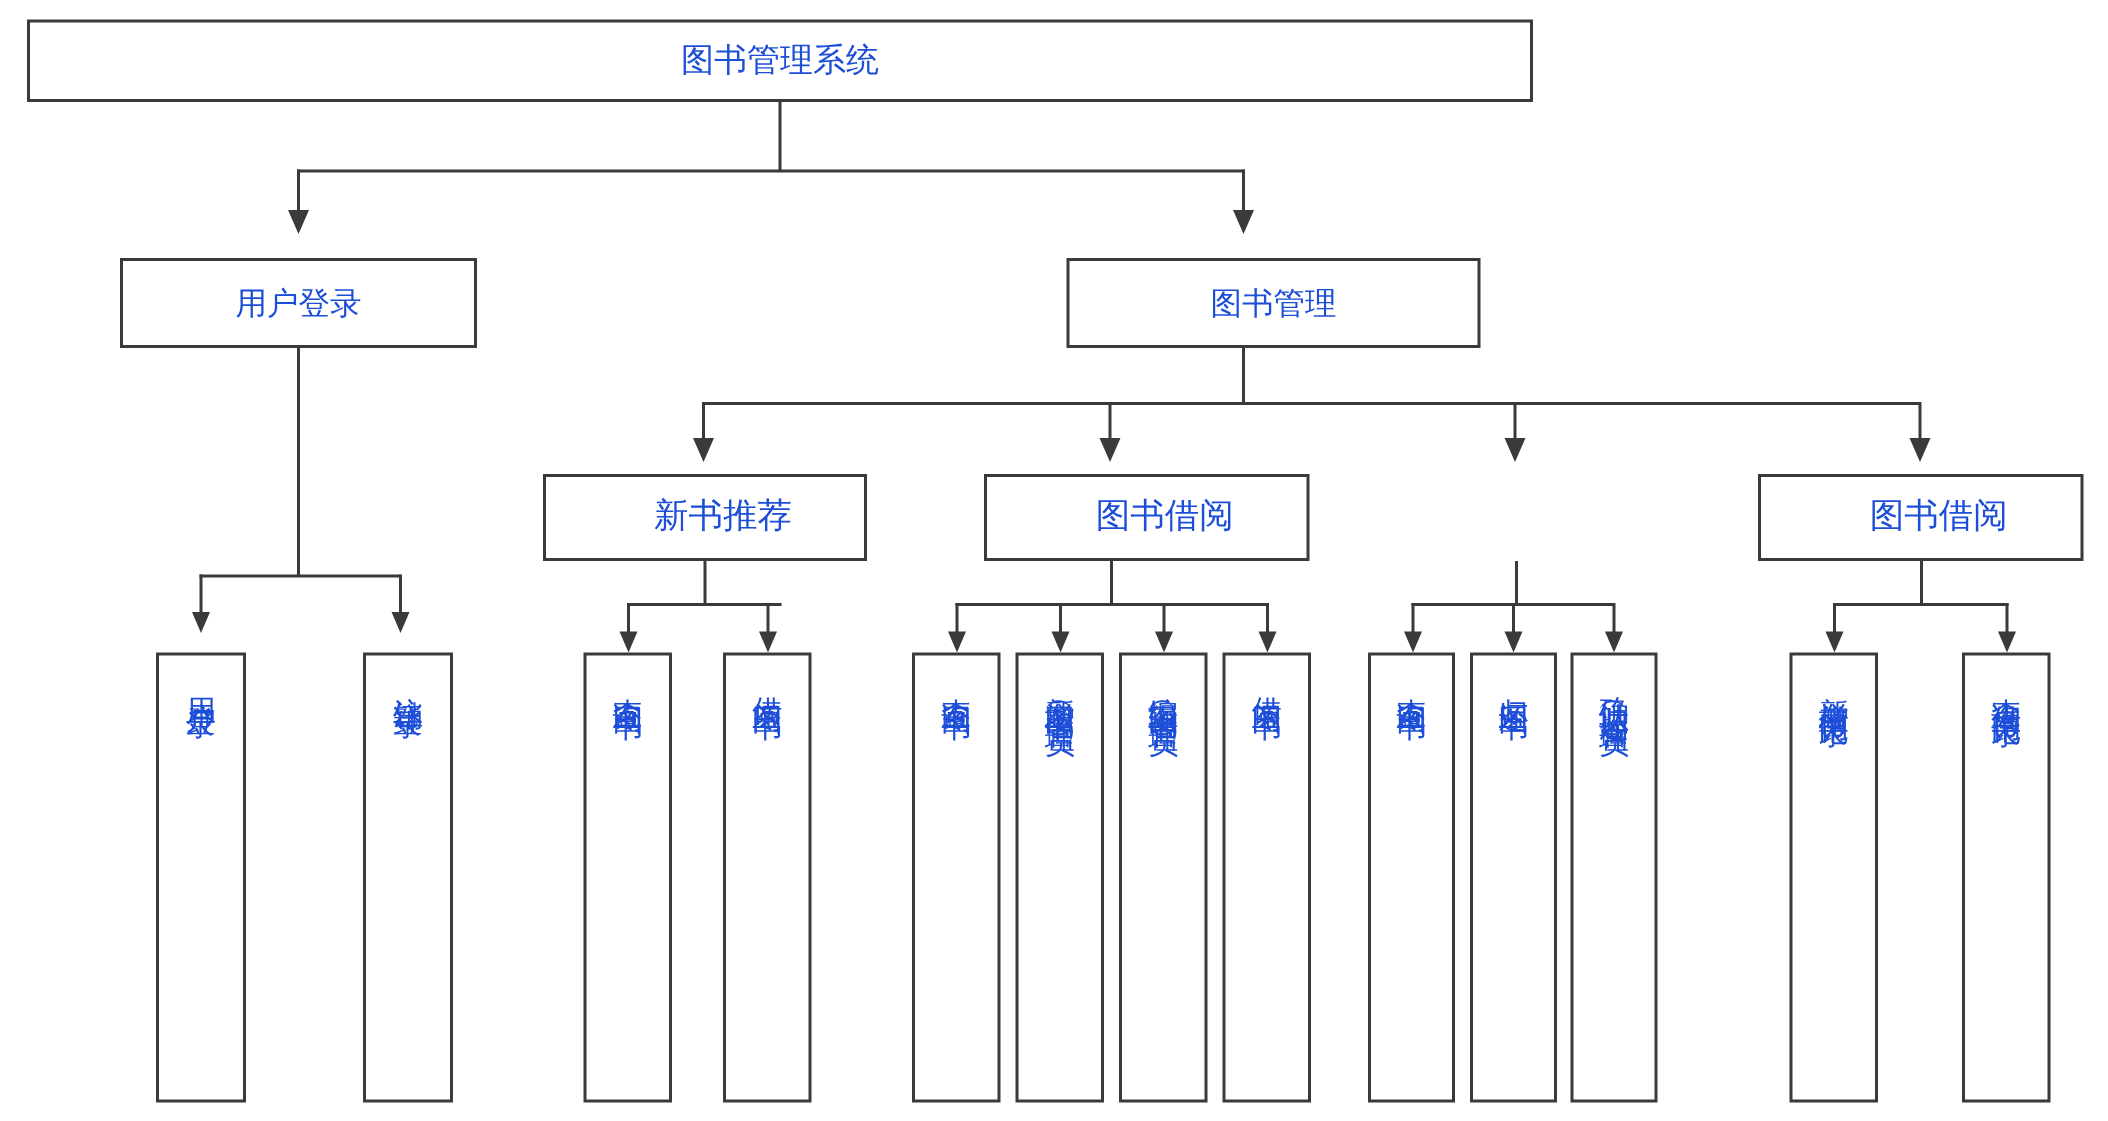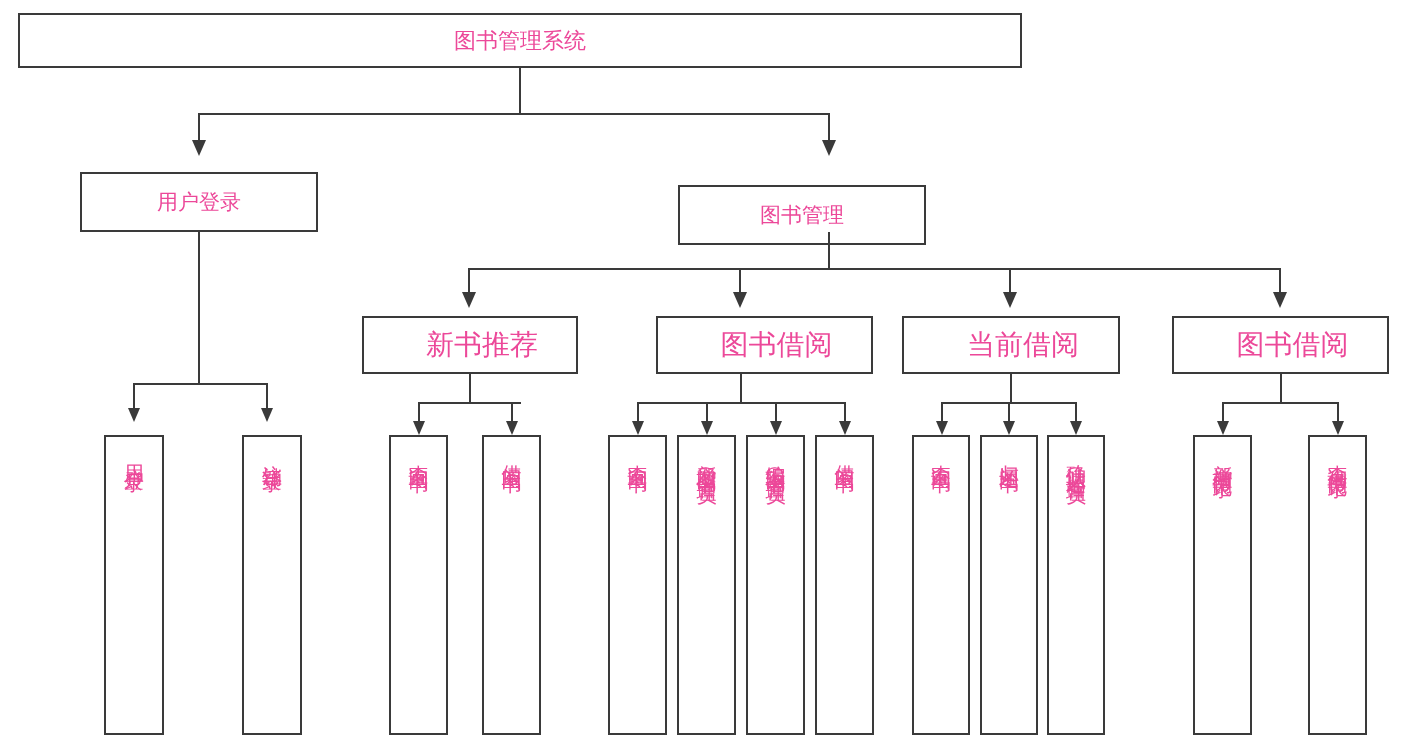--- a/index.html
+++ b/index.html
@@ -20,27 +20,27 @@
     overflow: hidden;
   }
   
   .node {
     position: absolute;
     background: #ffffff;
     border: 2px solid #3a3a3a;
     display: flex;
     align-items: center;
     justify-content: center;
-    color: #ec4899;
+    color: #1d4ed8;
     text-align: left;
     line-height: 1.18;
   }
   .node.lvl1 { font-size: 22px; }
   .node.lvl2 { font-size: 21px; }
-  .node.lvl3 { font-size: 28px; padding-left: 24px; }
+  .node.lvl3 { font-size: 23px; padding-left: 24px; }
   .node.leaf {
     font-size: 20px;
     align-items: flex-start;
     padding-top: 12px;
   }
   .node.leaf .vtext {
     writing-mode: vertical-rl;
     text-orientation: upright;
     letter-spacing: 3px;
     line-height: 1.05;
@@ -91,21 +91,21 @@
 
   <div class="ln h" style="left:198px; top:113px; width:632px; height:2px;"></div>
   <div class="ln v" style="left:198px; top:113px; width:2px; height:30px;"></div>
   <div class="arrow" style="left:192px; top:140px;"></div>
   <div class="ln v" style="left:828px; top:113px; width:2px; height:30px;"></div>
   <div class="arrow" style="left:822px; top:140px;"></div>
 
   <div class="node lvl2" style="left:80px; top:172px; width:238px; height:60px;">
     <span>用户登录</span>
   </div>
-  <div class="node lvl2" style="left:678px; top:172px; width:248px; height:60px;margin-top:13px;">
+  <div class="node lvl2" style="left:711px; top:172px; width:276px; height:60px;">
     <span>图书管理</span>
   </div>
 
   <div class="ln v" style="left:198px; top:232px; width:2px; height:152px;"></div>
   <div class="ln h" style="left:133px; top:383px; width:134px; height:2px;"></div>
   <div class="ln v" style="left:133px; top:383px; width:2px; height:27px;"></div>
   <div class="arrow small" style="left:128px; top:408px;"></div>
   <div class="ln v" style="left:266px; top:383px; width:2px; height:27px;"></div>
   <div class="arrow small" style="left:261px; top:408px;"></div>
 
@@ -122,23 +122,20 @@
   <div class="arrow" style="left:1003px; top:292px;"></div>
 
   <div class="ln v" style="left:1279px; top:268px; width:2px; height:27px;"></div>
   <div class="arrow" style="left:1273px; top:292px;"></div>
 
   <div class="node lvl3" style="left:362px; top:316px; width:216px; height:58px;">
     <span>新书推荐</span>
   </div>
   <div class="node lvl3" style="left:656px; top:316px; width:217px; height:58px;">
     <span>图书借阅</span>
-  </div>
-  <div class="node lvl3" style="left:902px; top:316px; width:218px; height:58px;">
-    <span>当前借阅</span>
   </div>
   <div class="node lvl3" style="left:1172px; top:316px; width:217px; height:58px;">
     <span>图书借阅</span>
   </div>
 
   <div class="ln v" style="left:469px; top:374px; width:2px; height:29px;"></div>
   <div class="ln h" style="left:418px; top:402px; width:103px; height:2px;"></div>
   <div class="ln v" style="left:418px; top:402px; width:2px; height:22px;"></div>
   <div class="arrow small" style="left:413px; top:421px;"></div>
   <div class="ln v" style="left:511px; top:402px; width:2px; height:22px;"></div>

